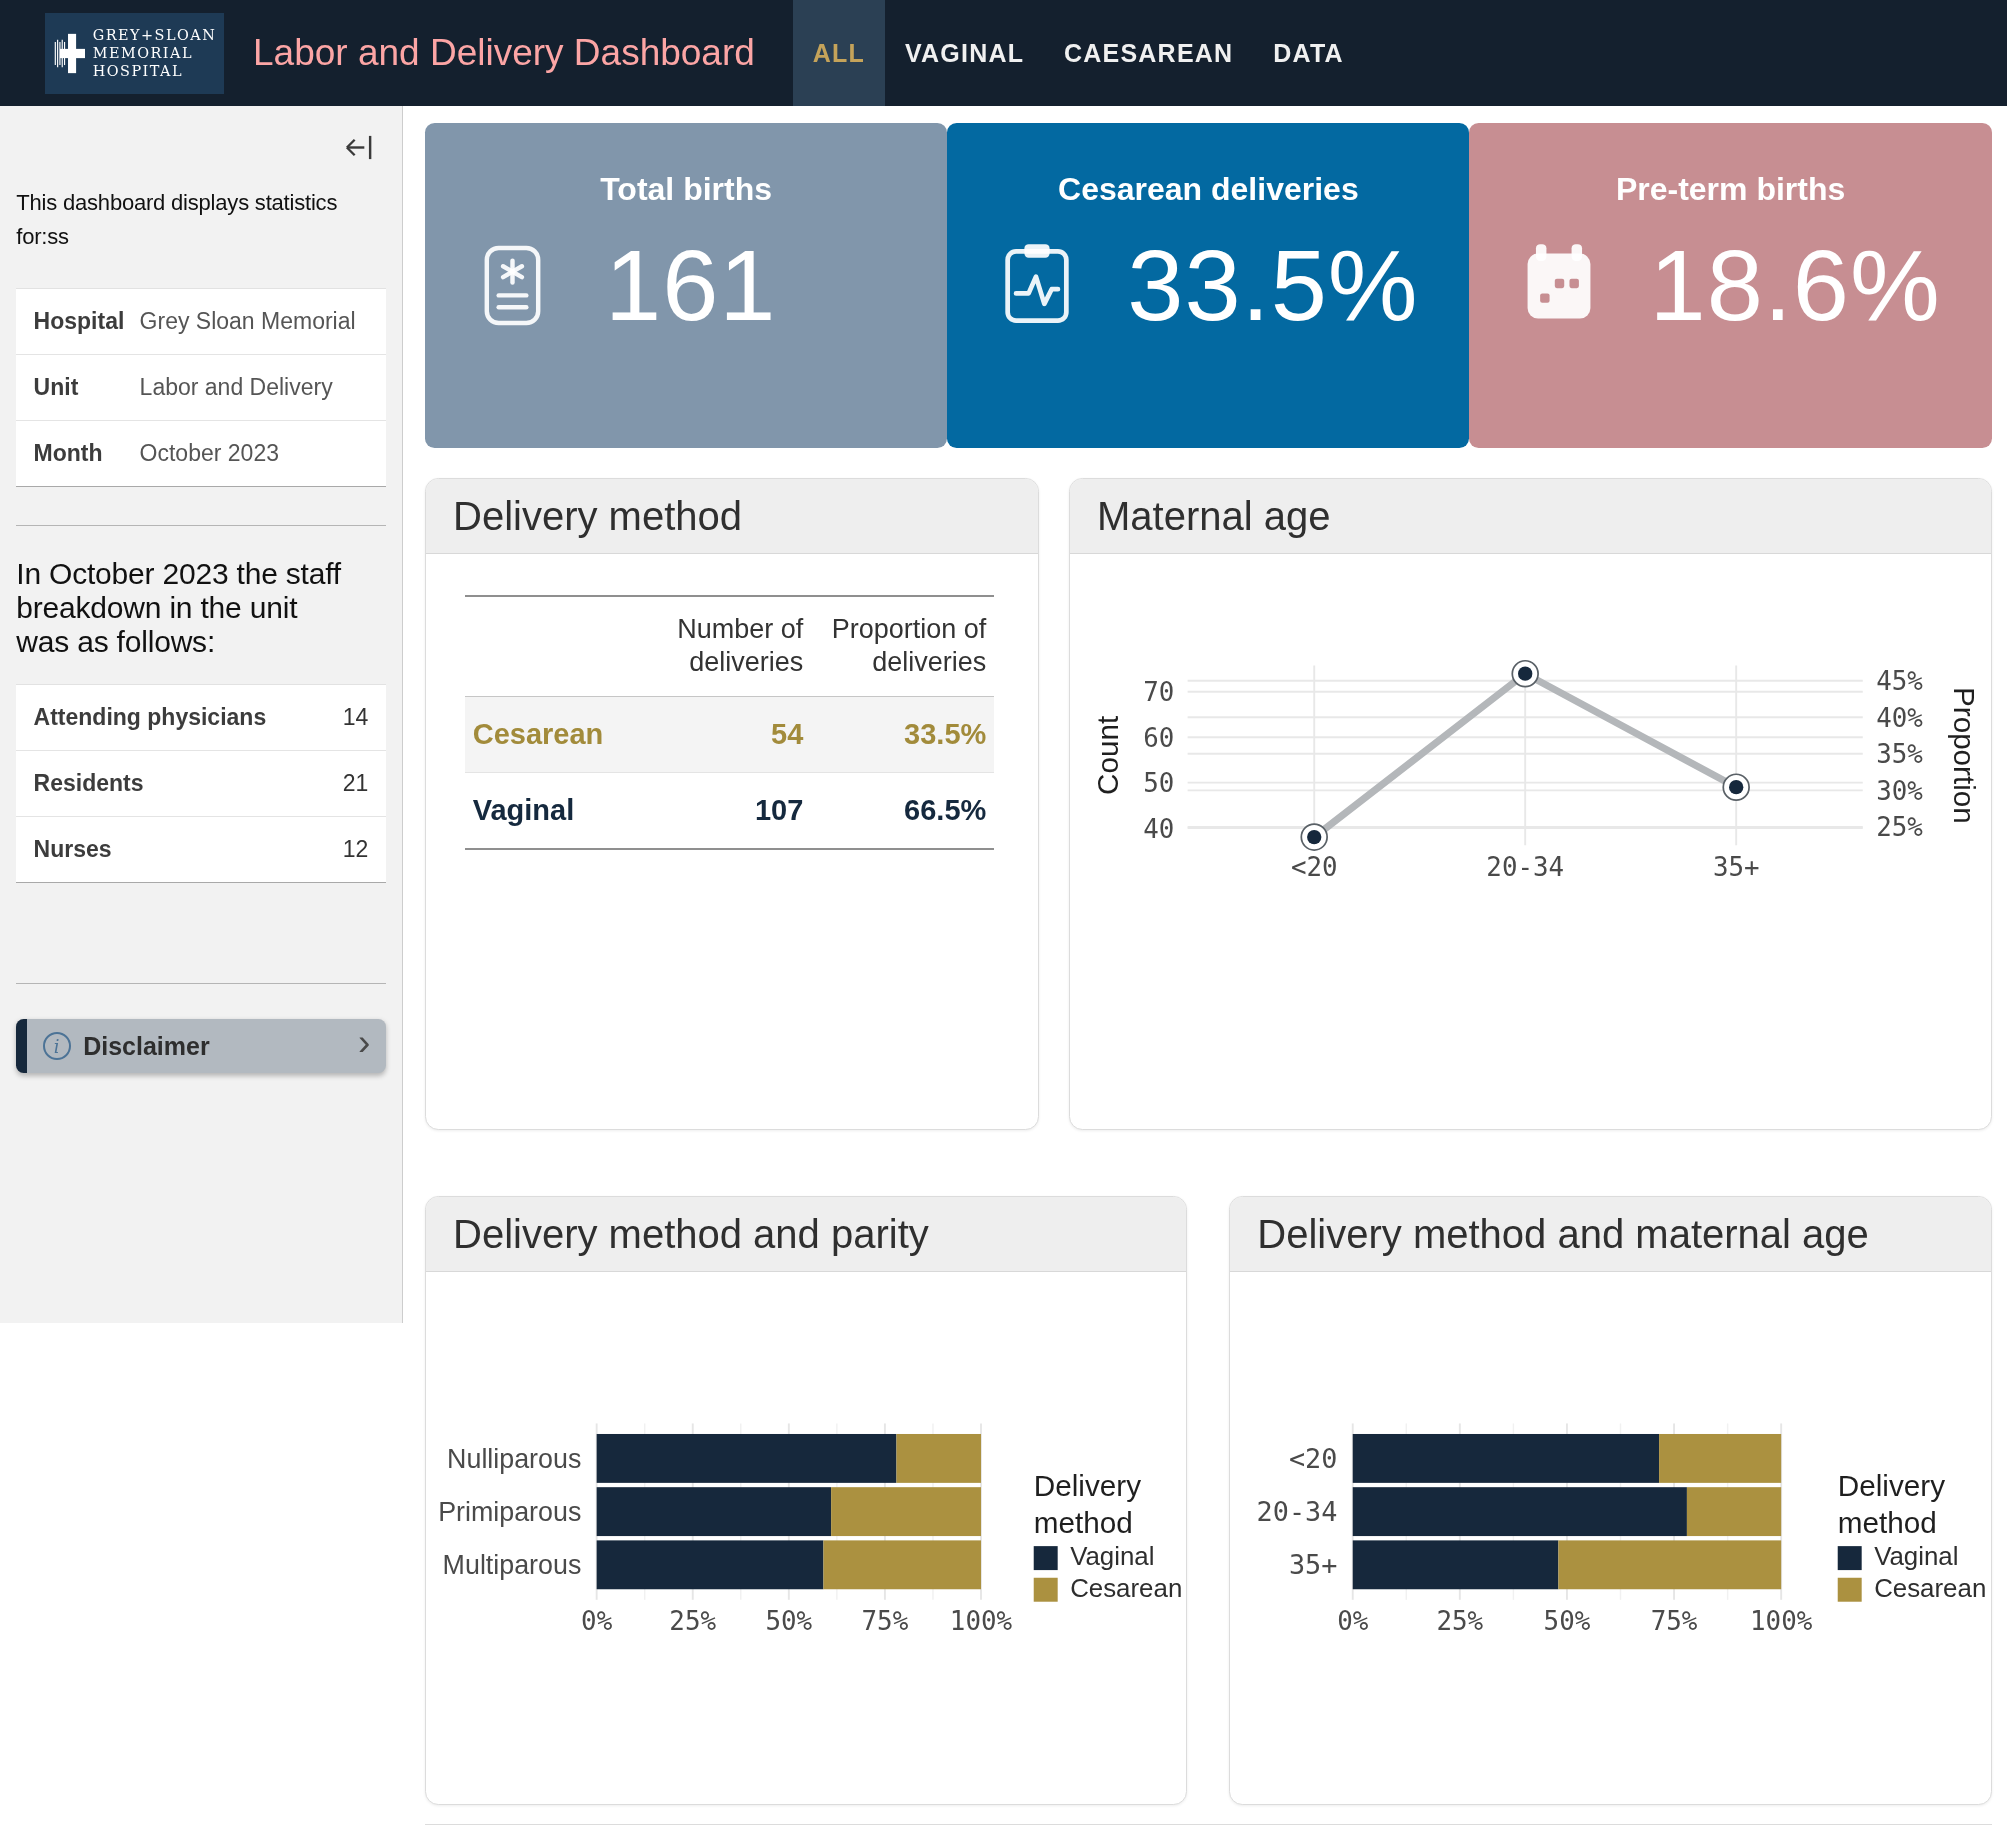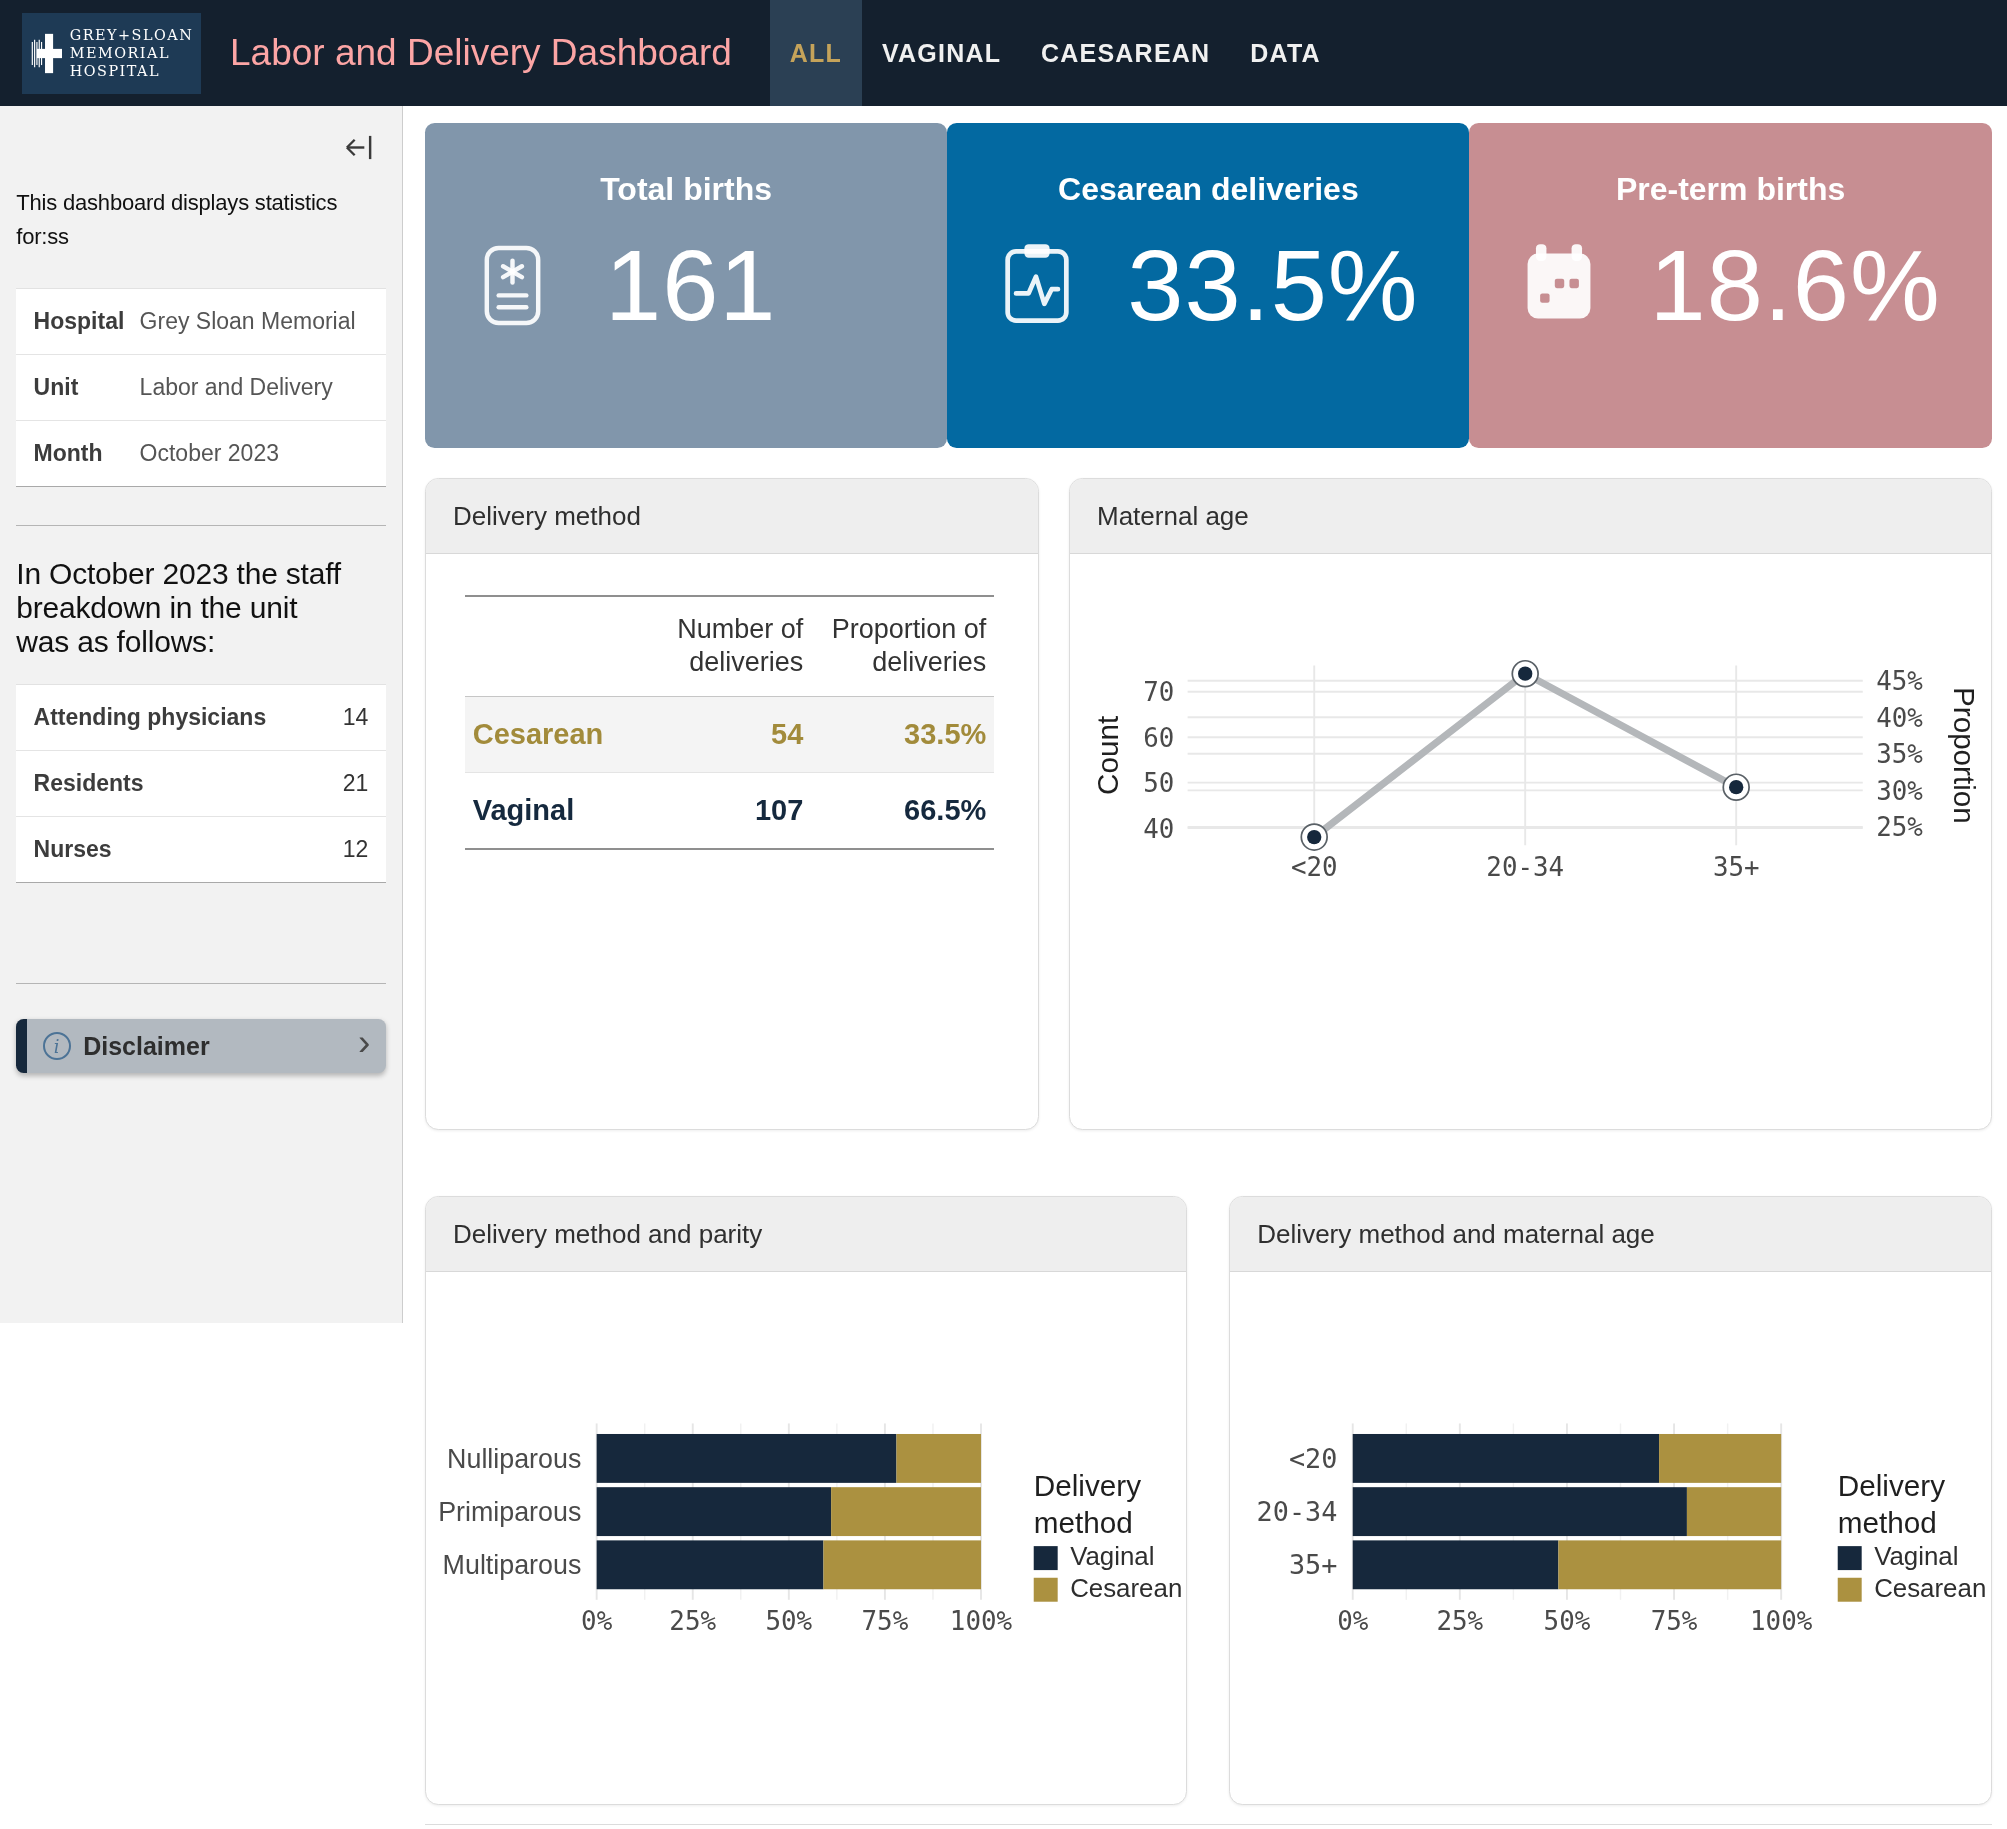--- a/index.html
+++ b/index.html
@@ -1,17 +1,17 @@
 <!DOCTYPE html>
 <html><head>
 <meta charset="utf-8">
 <style>
   * { box-sizing: border-box; }
   body { margin:0; width:2008px; height:1829px; font-family:"Liberation Sans",sans-serif; background:#fff; overflow:hidden; }
-  .navbar { height:106px; background:#14202e; display:flex; align-items:center; padding-left:22px; }
+  .navbar { height:106px; background:#14202e; display:flex; align-items:center; padding-left:45px; }
   .logo { width:179px; height:81px; background:#1e3a55; display:flex; align-items:center; gap:7.7px; padding:5.8px 7.7px; flex:none; }
   .logo-text { color:#fff; font-family:"DejaVu Serif",serif; font-size:14.4px; letter-spacing:1.5px; line-height:18px; white-space:nowrap; }
   .nav-title { color:#fca5a5; font-size:37px; margin-left:29px; white-space:nowrap; }
   .nav-tabs { display:flex; height:106px; margin-left:38px; }
   .nav-tab { line-height:106px; padding:0 20px; color:#f0f0f0; font-size:25px; font-weight:700; letter-spacing:1.2px; cursor:pointer; }
   .nav-tab.active { background:#2b4054; color:#c5a35a; }
   .layout { display:flex; height:1217px; }
   .sidebar { width:403px; background:#f2f2f2; border-right:1px solid #cdcdcd; padding:27px 16.3px 0; flex:none; }
   .collapse-row { display:flex; justify-content:flex-end; padding-right:9.6px; height:40px; }
   .intro { font-size:22px; line-height:34px; letter-spacing:-0.2px; color:#111; margin-top:13.4px; }
@@ -34,21 +34,21 @@
   .vbox { flex:1; height:325px; border-radius:9.6px; position:relative; color:#fff; }
   .vb-blue { background:#8196ab; } .vb-gold { background:#0369a1; } .vb-rose { background:#c78e92; }
   .vb-title { text-align:center; padding-top:48px; font-size:32px; font-weight:600; }
   .vb-body { position:absolute; left:46px; right:0; top:61px; height:202px; display:flex; align-items:center;text-align:right; }
   .vb-icon { width:134px; flex:none; }
   .vb-value { font-size:101px; font-weight:400; letter-spacing:1px; }
   .row2 { display:grid; grid-template-columns:614px 1fr; gap:30px; margin-top:30px; }
   .row3 { display:grid; grid-template-columns:1fr 1fr; gap:42px; margin-top:66px; }
   .card { border:1.4px solid #dcdcdc; border-radius:13.4px; background:#fff; box-shadow:0 1px 2.9px rgba(0,0,0,0.07); overflow:hidden; }
   .h679 { height:652px; } .h634 { height:609px; }
-  .card-h { height:75px; background:#eee; border-bottom:1.4px solid #d8d8d8; display:flex; align-items:center; padding:0 27px; font-size:26px; color:#2f2f2f; flex:none; }
+  .card-h { height:75px; background:#eee; border-bottom:1.4px solid #d8d8d8; display:flex; align-items:center; padding:0 27px; font-size:40px; color:#2f2f2f; flex:none; }
   .card-b { position:relative; }
   table.gt { border-collapse:collapse; margin:41px 43px 0 39px; width:calc(100% - 83px); border-top:2.4px solid #8f8f8f; border-bottom:2.4px solid #8f8f8f; }
   .gt thead th { font-weight:400; font-size:27px; color:#333; text-align:right; vertical-align:bottom; padding:15.4px 7.7px 17.3px; line-height:33px; border-bottom:1.9px solid #c6c6c6; }
   .gt tbody td { padding:21px 7.7px; font-size:29px; font-weight:700; text-align:right; }
   .gt tbody tr.striped { background:#f4f4f4; }
   .gt tbody tr + tr td { border-top:1px solid #e4e4e4; }
   .gt td.lbl { text-align:left; }
   .c-gold { color:#a28b3b; } .c-navy { color:#15293e; }
   .col2 { width:163px; } .col3 { width:183px; }
   .bottom-line { border-top:1.9px solid #dcdcdc; margin-top:19px; }

